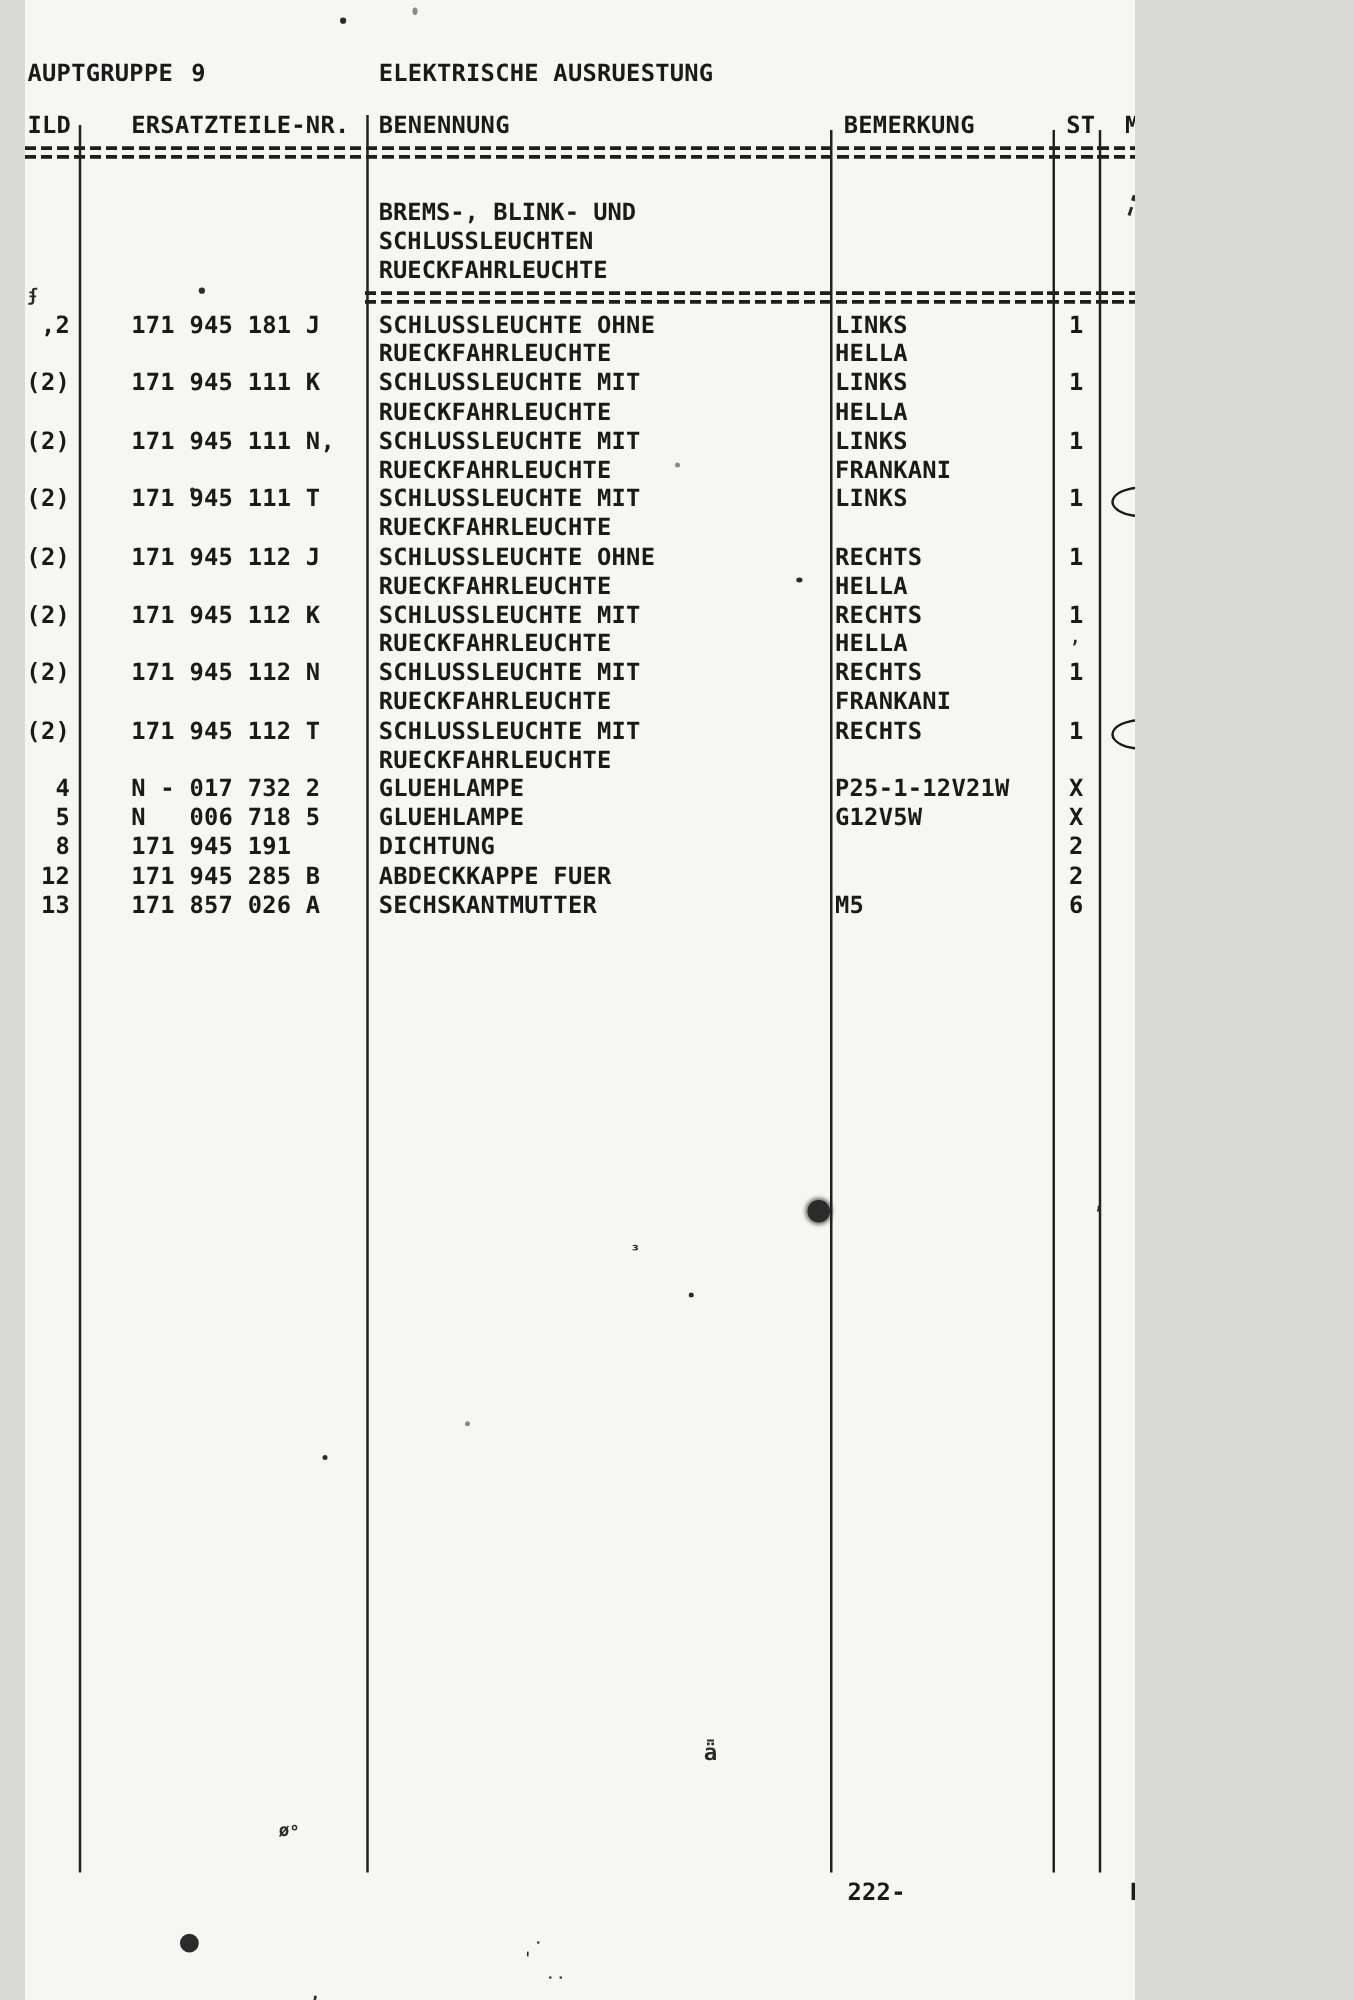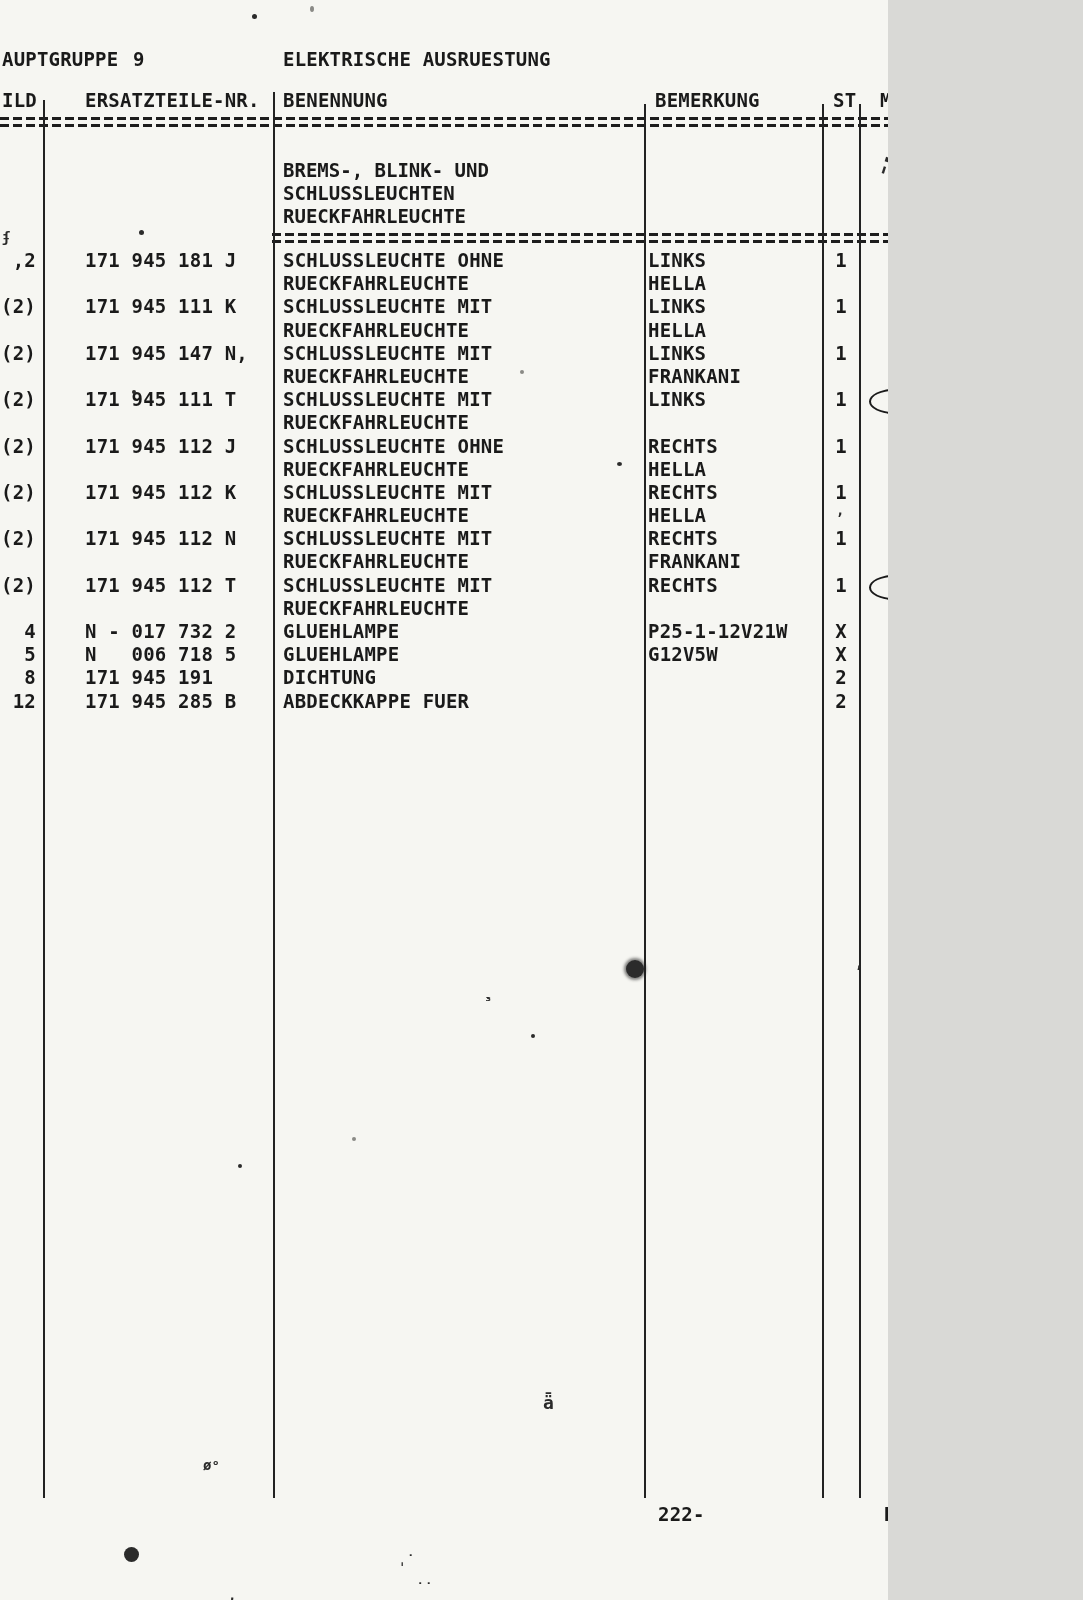--- a/index.html
+++ b/index.html
@@ -1,20 +1,20 @@
 <!DOCTYPE html>
 <html><head>
 <meta charset="utf-8">
 <style>
   html,body{margin:0;padding:0;background:#d9d9d6;}
   .page{
     position:relative;width:888px;height:1600px;overflow:hidden;
     background:#f6f6f2;
     font-family:"DejaVu Sans Mono","Liberation Mono",monospace;
-    font-weight:700;font-size:19px;color:#1a1a1a;
+    font-weight:700;font-size:19px;color:#1a1a1a;margin-left:20px;
   }
   .t{position:absolute;line-height:23px;white-space:pre;letter-spacing:0.2px;}
   
   .dline{position:absolute;height:3px;
     background:repeating-linear-gradient(90deg,#1d1d1d 0 9px,transparent 9px 13px);}
   
   .vline{position:absolute;width:2px;background:#222;}
   
   #rows{position:absolute;left:0;top:249px;width:1010px;}
   .row{position:relative;}
@@ -96,21 +96,21 @@
           <span class="cell name">SCHLUSSLEUCHTE MIT</span>
         </div>
         <div class="rline">
           <span class="cell remark-r">HELLA</span>
           <span class="cell name">RUECKFAHRLEUCHTE</span>
         </div>
       </div>
       <div class="row">
         <div class="rline">
           <span class="cell bild">(2)</span>
-          <span class="cell part">171 945 147 N,</span>
+          <span class="cell part">171 945 111 N,</span>
           <span class="cell remark-l">LINKS</span>
           <span class="cell qty">1</span>
           <span class="cell name">SCHLUSSLEUCHTE MIT</span>
         </div>
         <div class="rline">
           <span class="cell remark-r">FRANKANI</span>
           <span class="cell name">RUECKFAHRLEUCHTE</span>
         </div>
       </div>
       <div class="row">
@@ -203,20 +203,29 @@
           <span class="cell qty">2</span>
           <span class="cell name">DICHTUNG</span>
         </div>
       </div>
       <div class="row">
         <div class="rline">
           <span class="cell bild">12</span>
           <span class="cell part">171 945 285 B</span>
           <span class="cell qty">2</span>
           <span class="cell name">ABDECKKAPPE FUER</span>
+        </div>
+      </div>
+      <div class="row">
+        <div class="rline">
+          <span class="cell bild">13</span>
+          <span class="cell part">171 857 026 A</span>
+          <span class="cell remark-l">M5</span>
+          <span class="cell qty">6</span>
+          <span class="cell name">SECHSKANTMUTTER</span>
         </div>
       </div>
     </div>
 
   <span class="t" style="left:658px;top:1503px;">222-</span>
   <span class="t" style="left:884px;top:1503px;">D</span>
   <span class="t code-box" style="left:912px;top:1500px;">9-054</span>
 
   <div class="edge" style="left:1070px;top:14px;width:13px;height:1586px;"></div>
   <div class="edge" style="left:1066px;top:45px;width:17px;height:50px;"></div>

